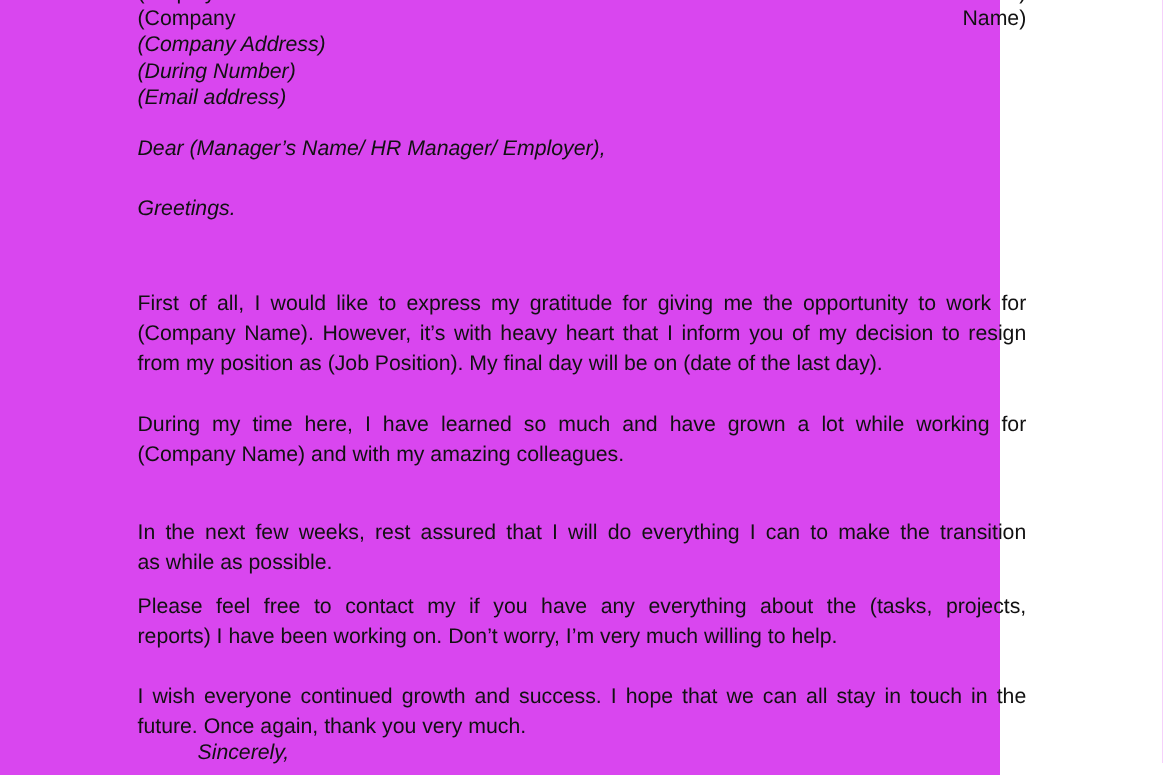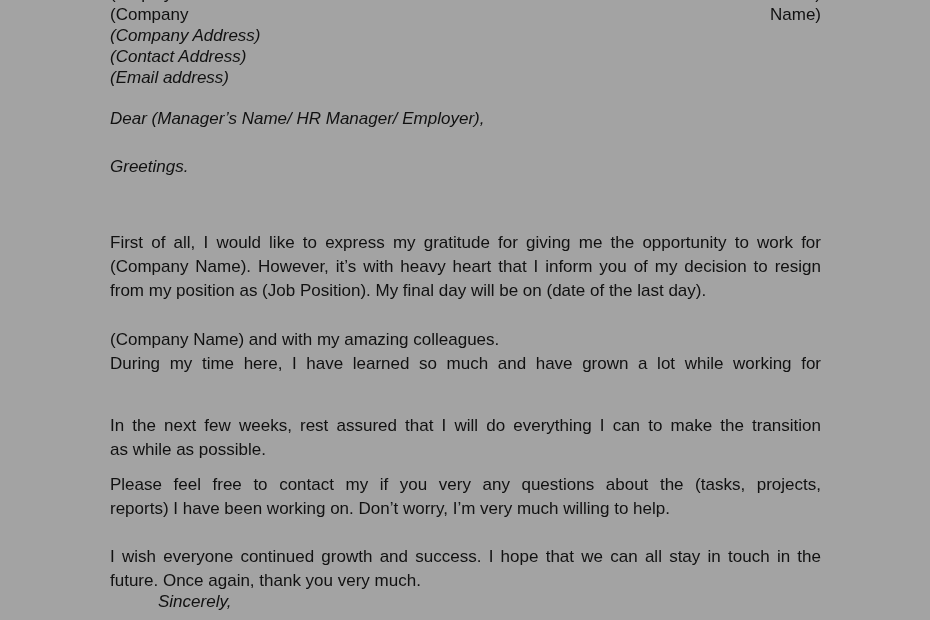--- a/index.html
+++ b/index.html
@@ -12,23 +12,23 @@
       height: 620px;
       overflow: hidden;
       position: relative;
       font-family: "Liberation Sans", sans-serif;
       color: #111111;
     }
     .page {
       position: absolute;
       left: 0;
       top: 0;
-      width: 930px;
+      width: 800px;
       height: 620px;
-      background: #a3a3a3;
+      background: #d946ef;
     }
     .block {
       position: absolute;
       left: 110px;
       width: 711px;
       font-size: 17px;
       line-height: 24px;
     }
     .line {
       display: block;
@@ -80,50 +80,50 @@
       <span>Name)</span>
     </div>
   </div>
 
   <div class="block" style="top:4px;">
     <div class="justify-line">
       <span>(Company</span>
       <span>Name)</span>
     </div>
     <span class="line">(Company Address)</span>
-    <span class="line">(Contact Address)</span>
+    <span class="line">(During Number)</span>
     <span class="line">(Email address)</span>
   </div>
 
   <div class="block" style="top:156px;">
     <span class="line">Greetings.</span>
   </div>
 
   <div class="block" style="top:108px;">
     <span class="line">Dear (Manager’s Name/ HR Manager/ Employer),</span>
   </div>
 
   <div class="block para" style="top:203px;">
     <span class="pl">First of all, I would like to express my gratitude for giving me the opportunity to work for</span>
     <span class="pl">(Company Name). However, it’s with heavy heart that I inform you of my decision to resign</span>
     <span class="pl last">from my position as (Job Position). My final day will be on (date of the last day).</span>
   </div>
 
   <div class="block para" style="top:300px;">
+    <span class="pl">During my time here, I have learned so much and have grown a lot while working for</span>
     <span class="pl last">(Company Name) and with my amazing colleagues.</span>
-    <span class="pl">During my time here, I have learned so much and have grown a lot while working for</span>
   </div>
 
   <div class="block para" style="top:386px;">
     <span class="pl">In the next few weeks, rest assured that I will do everything I can to make the transition</span>
     <span class="pl last">as while as possible.</span>
   </div>
 
   <div class="block para" style="top:445px;">
-    <span class="pl">Please feel free to contact my if you very any questions about the (tasks, projects,</span>
+    <span class="pl">Please feel free to contact my if you have any everything about the (tasks, projects,</span>
     <span class="pl last">reports) I have been working on. Don’t worry, I’m very much willing to help.</span>
   </div>
 
   <div class="block para" style="top:517px;">
     <span class="pl">I wish everyone continued growth and success. I hope that we can all stay in touch in the</span>
     <span class="pl last">future. Once again, thank you very much.</span>
   </div>
 
   <div class="block" style="top:591px;margin-left:48px;">
     <span class="line">Sincerely,</span>

